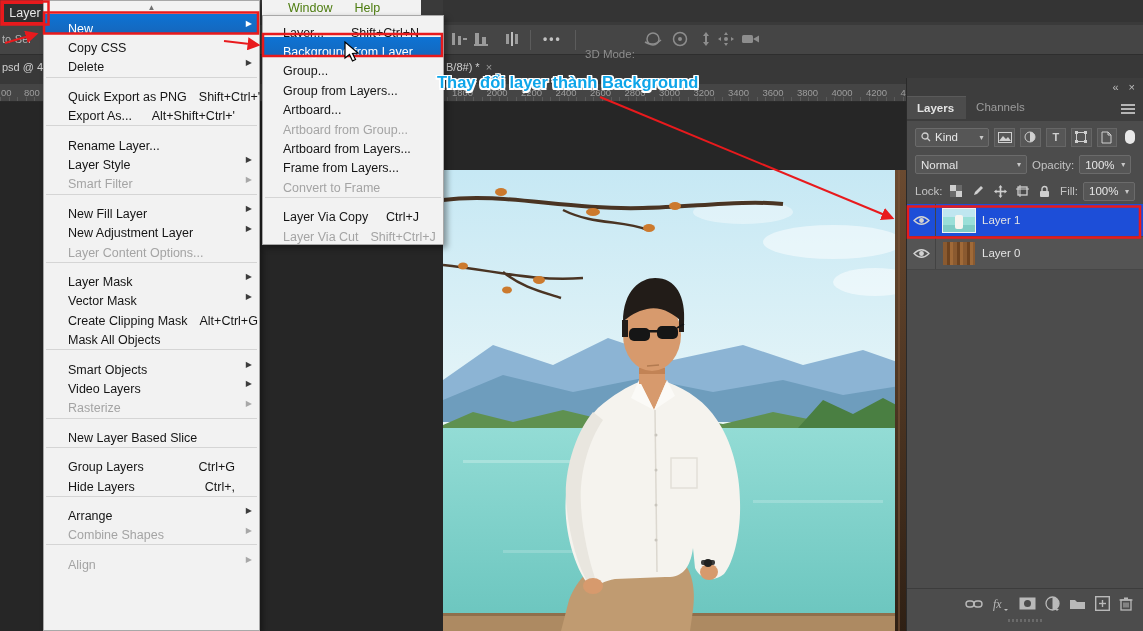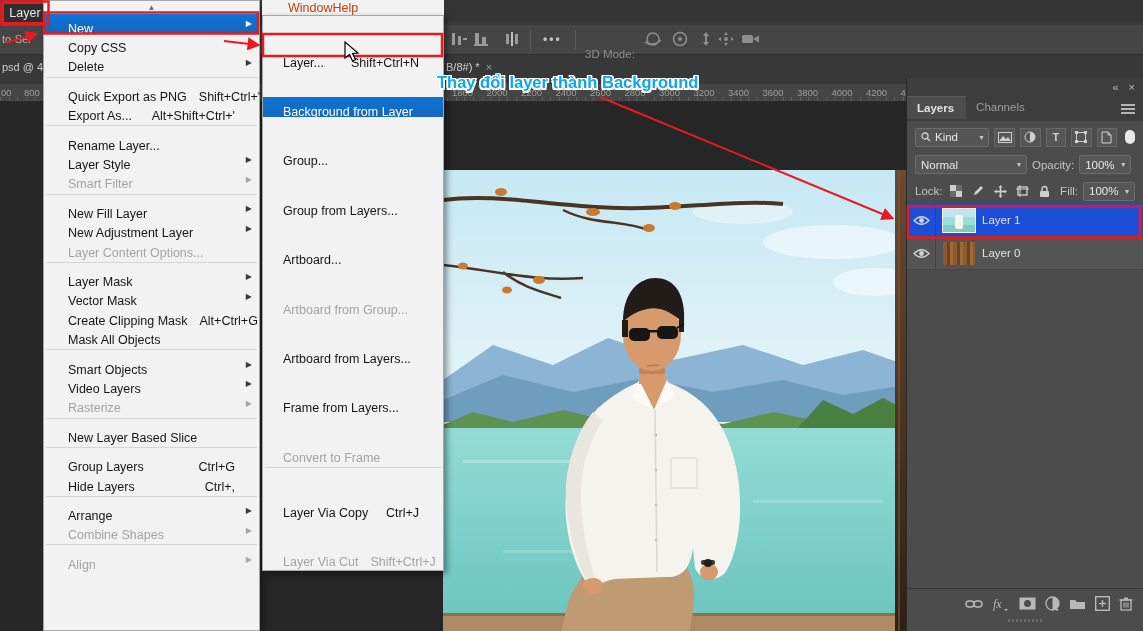--- a/index.html
+++ b/index.html
@@ -39,24 +39,24 @@
   .main-menu{left:43px;top:0;width:217px;height:631px;}
   .scroll-row{height:13px;display:flex;align-items:center;justify-content:center;color:#6f6f6f;font-size:8px;}
   .menu-item{position:relative;height:19.4px;display:flex;align-items:center;padding:10px 24px 0 24px;white-space:nowrap;}
   .menu-item .mi-shortcut{margin-left:auto;padding-left:12px;}
   .menu-item .mi-arrow{position:absolute;right:7px;top:5px;font-size:8px;color:#3c3c3c;}
   .menu-item.disabled{color:#a4a4a4;}
   .menu-item.disabled .mi-arrow{color:#a8a8a8;}
   .menu-item.highlighted{background:linear-gradient(#0d73d4,#1567bd);color:#fff;}
   .menu-item.highlighted .mi-arrow{color:#fff;}
   .msep{height:1px;background:#d5d5d5;margin:4.5px 2px;}
-  .menubar-frag{position:absolute;left:262px;top:0;width:182px;height:16px;background:#f2f2f2;
-     display:flex;align-items:center;padding-left:26px;font-size:12.5px;color:#c2410c;}
+  .menubar-frag{position:absolute;left:262px;top:0;width:159px;height:16px;background:#f2f2f2;
+     display:flex;align-items:center;gap:22px;padding-left:26px;font-size:12.5px;color:#4d7c0f;}
   .sub-menu{left:262px;top:15px;width:182px;padding:2px 0 3px 0;}
-  .sub-menu .menu-item{padding-left:20px;margin-top:30px;}
+  .sub-menu .menu-item{padding-left:20px;}
 
   
   .photo{position:absolute;left:443px;top:170px;width:463px;height:461px;}
 
   
   .panel{position:absolute;left:906px;top:78px;width:237px;height:553px;background:#4c4c4c;
          border-left:1px solid #2a2a2a;font-size:11.5px;color:#d6d6d6;}
   .panel-top{height:18px;background:#3d3d3d;display:flex;align-items:center;justify-content:flex-end;
              gap:10px;padding:0 8px;color:#bdbdbd;}
   .panel-top .glyph{font-size:11px;cursor:default;}

